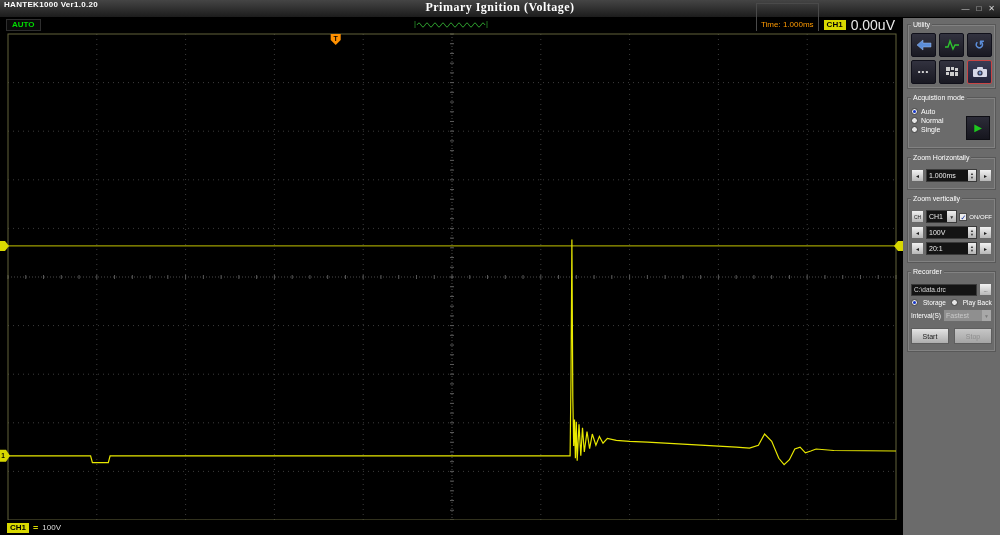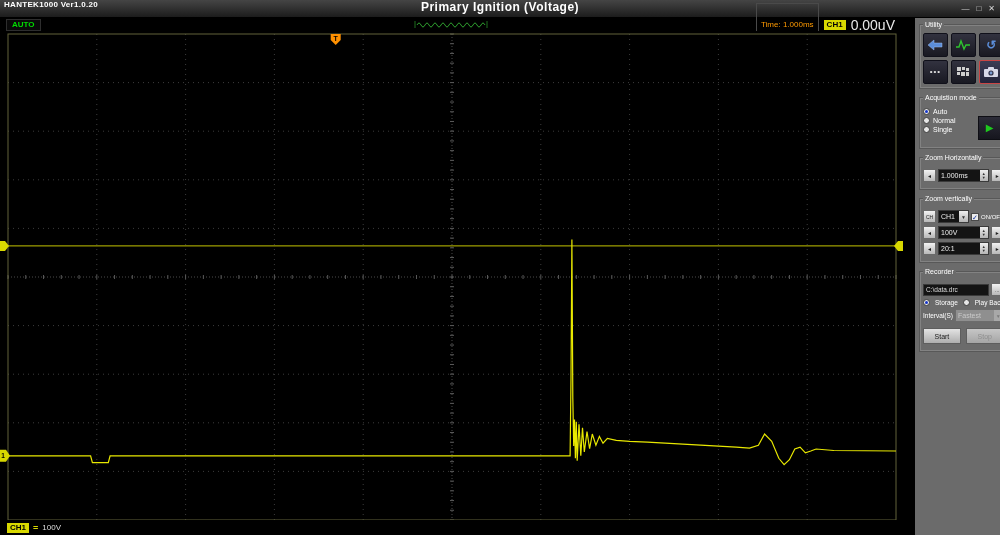--- a/index.html
+++ b/index.html
@@ -1,24 +1,24 @@
 <!DOCTYPE html>
 <html><head>
 <meta charset="utf-8">
 <style>
   html,body{margin:0;padding:0;}
   body{width:1000px;height:535px;background:#000;font-family:"Liberation Sans",sans-serif;position:relative;overflow:hidden;-webkit-font-smoothing:none;}
   
   .titlebar{height:18px;background:linear-gradient(#454545,#1c1c1c);display:flex;position:relative;border-bottom:1px solid #000;box-sizing:border-box;}
   .app-title{color:#fff;font-size:8px;font-weight:bold;margin-left:4px;letter-spacing:.3px;white-space:nowrap;}
-  .win-title{position:absolute;left:50%;transform:translateX(-50%);color:#fff;font-family:Liberation Sans, sans-serif;font-size:12px;font-weight:bold;letter-spacing:.5px;white-space:nowrap;}
+  .win-title{position:absolute;left:50%;transform:translateX(-50%);color:#fff;font-family:Liberation Serif, serif;font-size:12px;font-weight:bold;letter-spacing:.5px;white-space:nowrap;}
   .win-controls{position:absolute;right:5px;top:0;height:18px;display:flex;align-items:center;gap:7px;}
   .win-controls span{color:#d8d8d8;font-size:8px;line-height:8px;cursor:default;}
   
-  .content{display:flex;height:517px;gap:12px;}
+  .content{display:flex;height:517px;}
   .scope-col{width:903px;display:flex;flex-direction:column;background:#000;}
   
   .statusbar{height:13px;background:#000;position:relative;display:flex;align-items:center;}
   .mode{margin-left:6px;border:1px solid #2e2e2e;background:#0a0a0a;color:#00dc00;font-size:8px;font-weight:bold;padding:0 5px;line-height:10px;}
   .preview{position:absolute;left:50%;transform:translateX(-50%);top:1px;}
   .sb-right{position:absolute;right:8px;display:flex;align-items:center;gap:5px;}
   .timebox{border:1px solid #4a4a4a;color:#ff9a00;font-size:8px;padding:16px 4px;line-height:10px;margin-left:20px;}
   .chbadge{background:#d8d800;color:#000;font-size:8px;font-weight:bold;padding:0 3px;line-height:10px;}
   .sbval{color:#e8e8e8;font-size:14px;}
   

